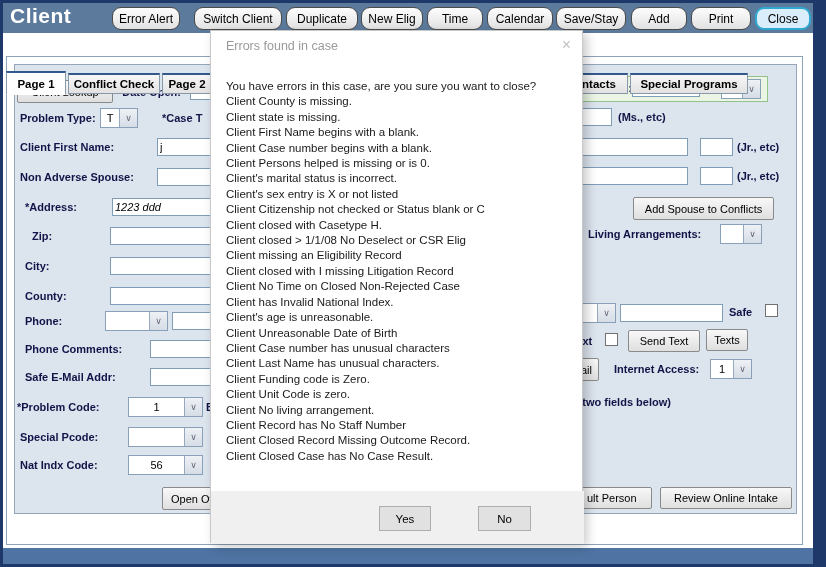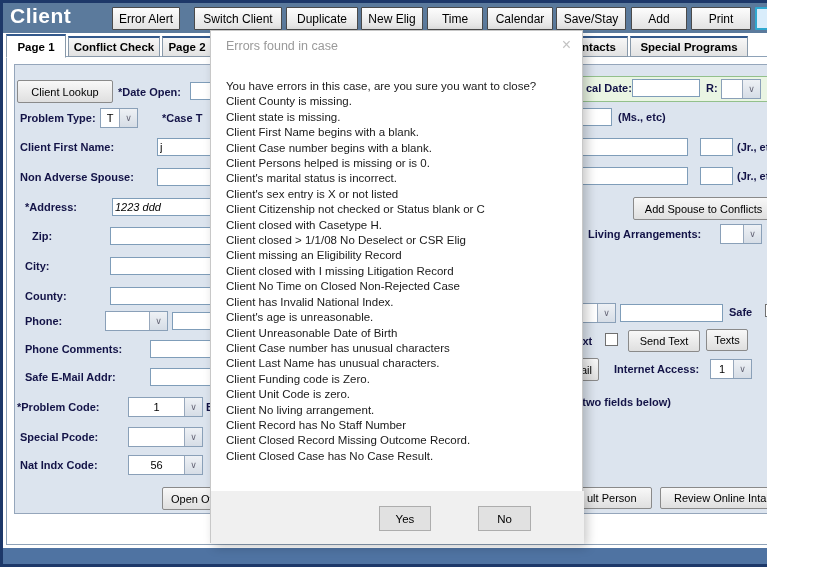--- a/index.html
+++ b/index.html
@@ -1,36 +1,36 @@
 <!DOCTYPE html>
 <html><head>
 <meta charset="utf-8">
 <style>
   html,body{margin:0;padding:0;background:#fff;}
-  .window{position:relative;width:767px;height:567px;background:#ffffff;
+  .window{position:relative;width:826px;height:567px;background:#ffffff;
           font-family:"Liberation Sans",sans-serif;overflow:hidden;}
   .abs{position:absolute;box-sizing:border-box;}
 
   
   .edge{background:#1d3869;z-index:60;}
   .titlebar{background:#5b7a9c;}
   .apptitle{color:#fff;font-weight:bold;font-size:21px;letter-spacing:.5px;}
   .bottombar{background:#4f73a2;}
 
   
   .tbbtn{height:23px;background:linear-gradient(#fdfdfd,#e2e2e2);
-         border:1px solid #4a4a4a;border-radius:1px;font:12px "Liberation Sans",sans-serif;
+         border:1px solid #4a4a4a;border-radius:9px;font:12px "Liberation Sans",sans-serif;
          color:#000;display:flex;align-items:center;justify-content:center;padding:0;}
   .tbbtn.focused{background:#d9edfb;border:2px solid #2fa8cf;}
 
   
   .tab{border:1px solid #8899aa;border-top:2px solid #33598c;
        background:linear-gradient(#f7f7f7,#e2e2e2);
        font:bold 11.5px "Liberation Sans",sans-serif;color:#000;
-       display:flex;align-items:center;justify-content:center;z-index:5;}
+       display:flex;align-items:center;justify-content:center;z-index:5;margin-top:37px;}
   .tab.active{background:#ffffff;border-bottom:1px solid #fff;z-index:6;}
 
   .contentbox{background:#ffffff;border:1px solid #8ea2b8;}
   .panel{background:#dce4ee;border:1px solid #95a6bb;}
 
   
   .lbl{font:bold 11px "Liberation Sans",sans-serif;color:#131347;white-space:nowrap;}
   .note{font:bold 11px "Liberation Sans",sans-serif;color:#131347;white-space:nowrap;}
   .inp{background:#fff;border:1px solid #7f9db9;height:18px;font:11px "Liberation Sans",sans-serif;
        padding:0 2px;color:#000;}

